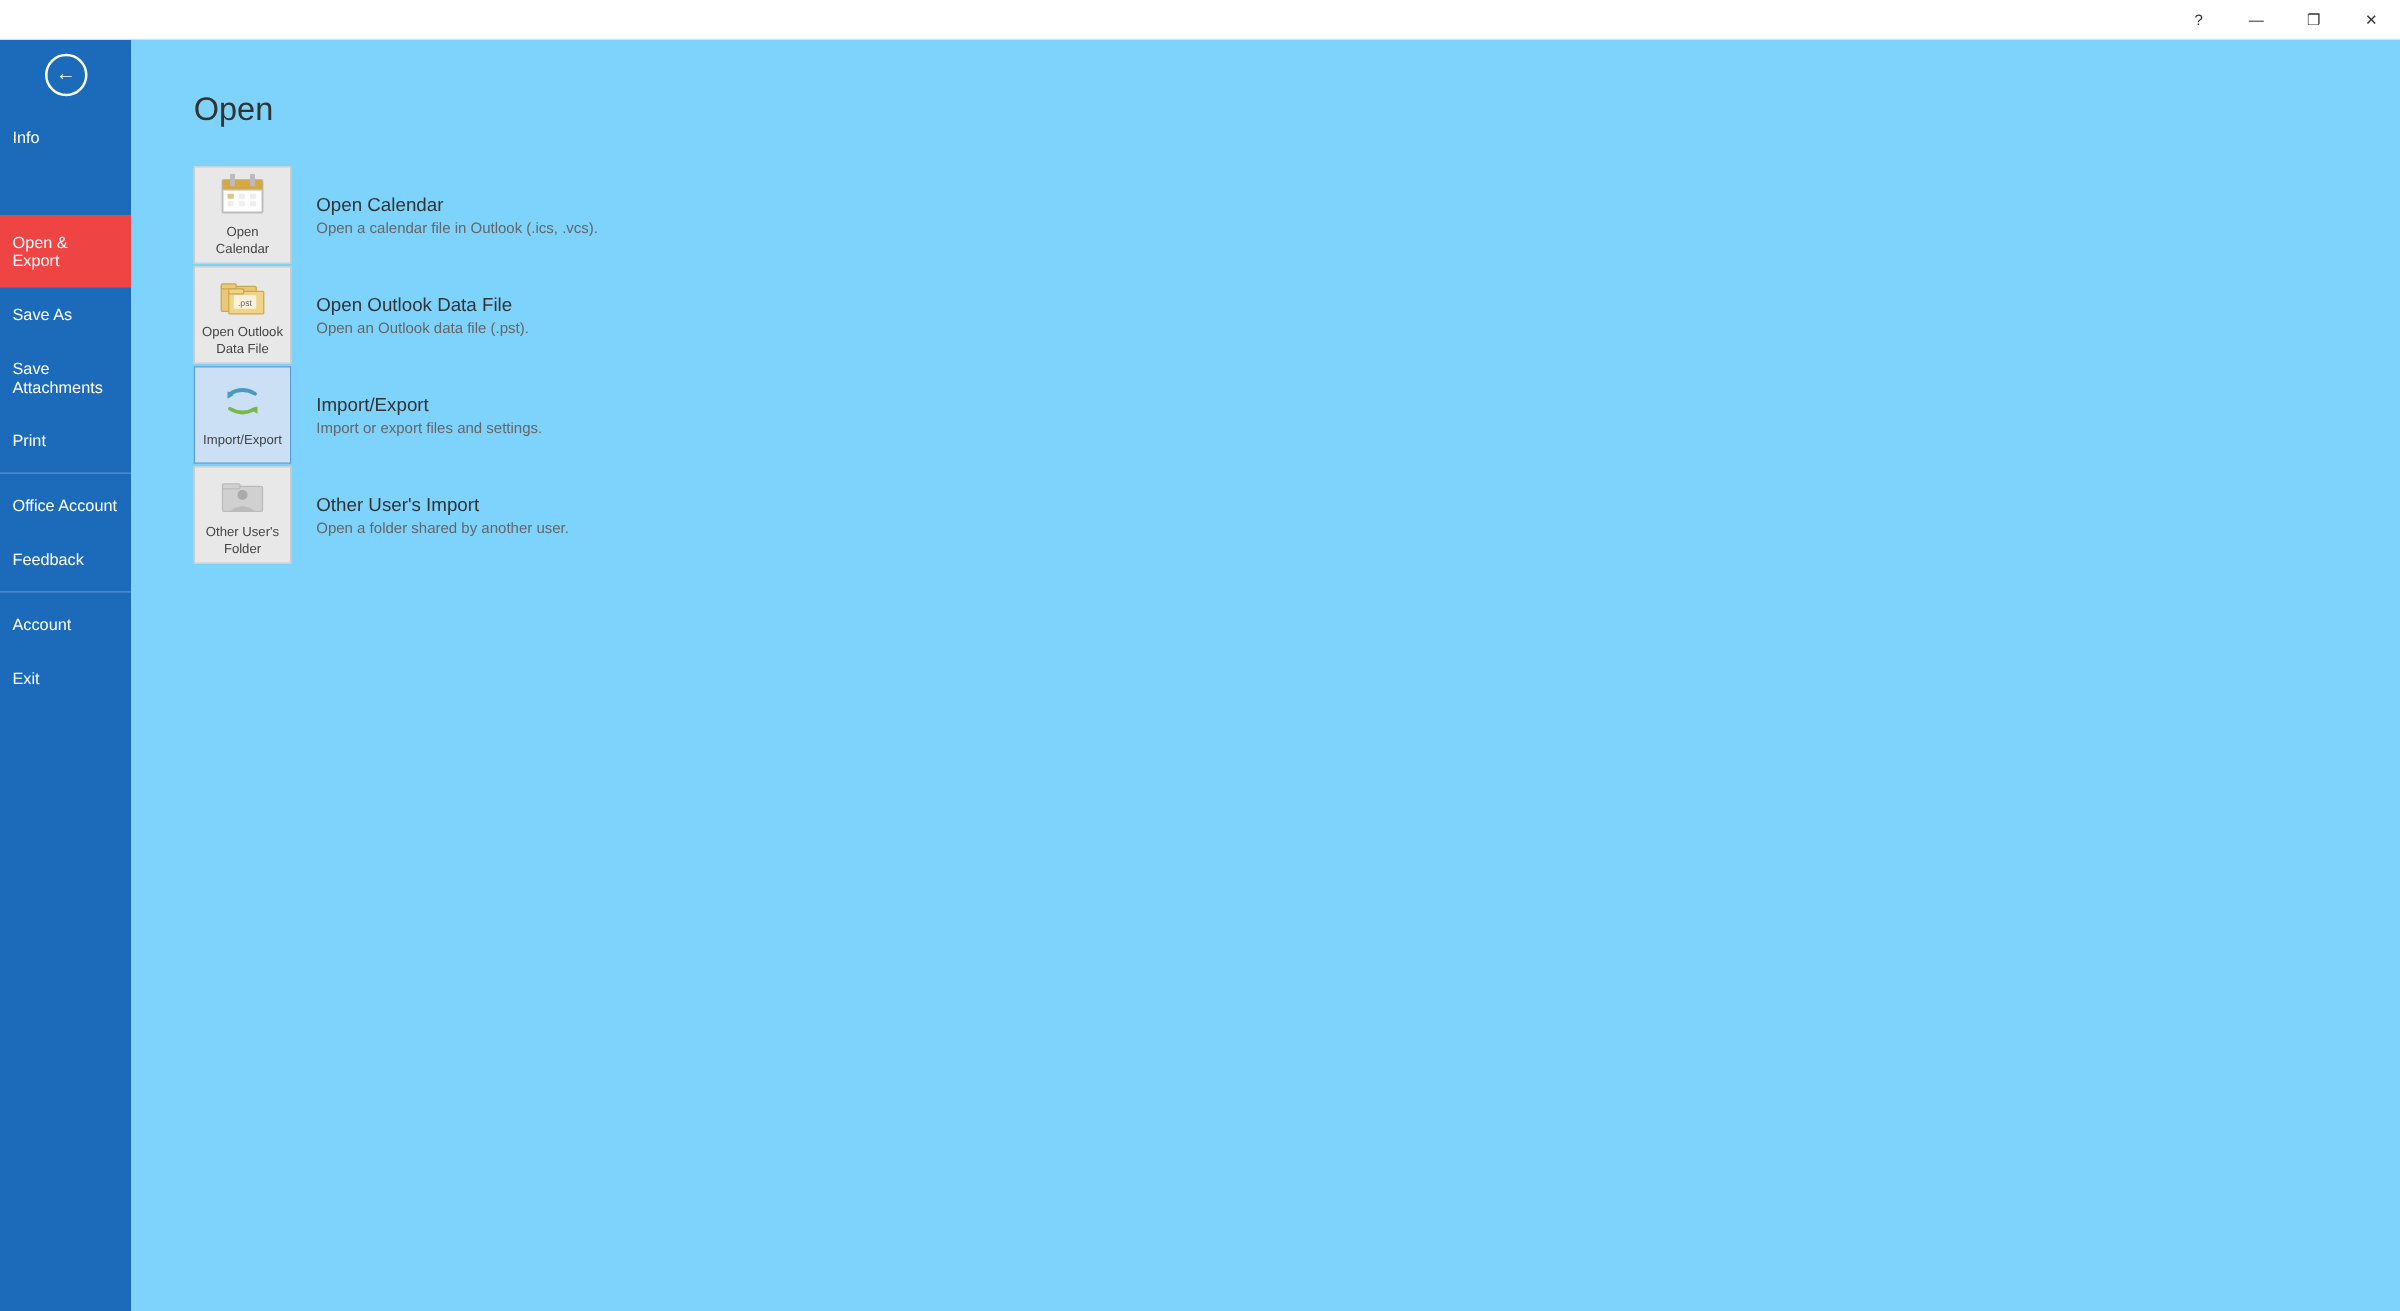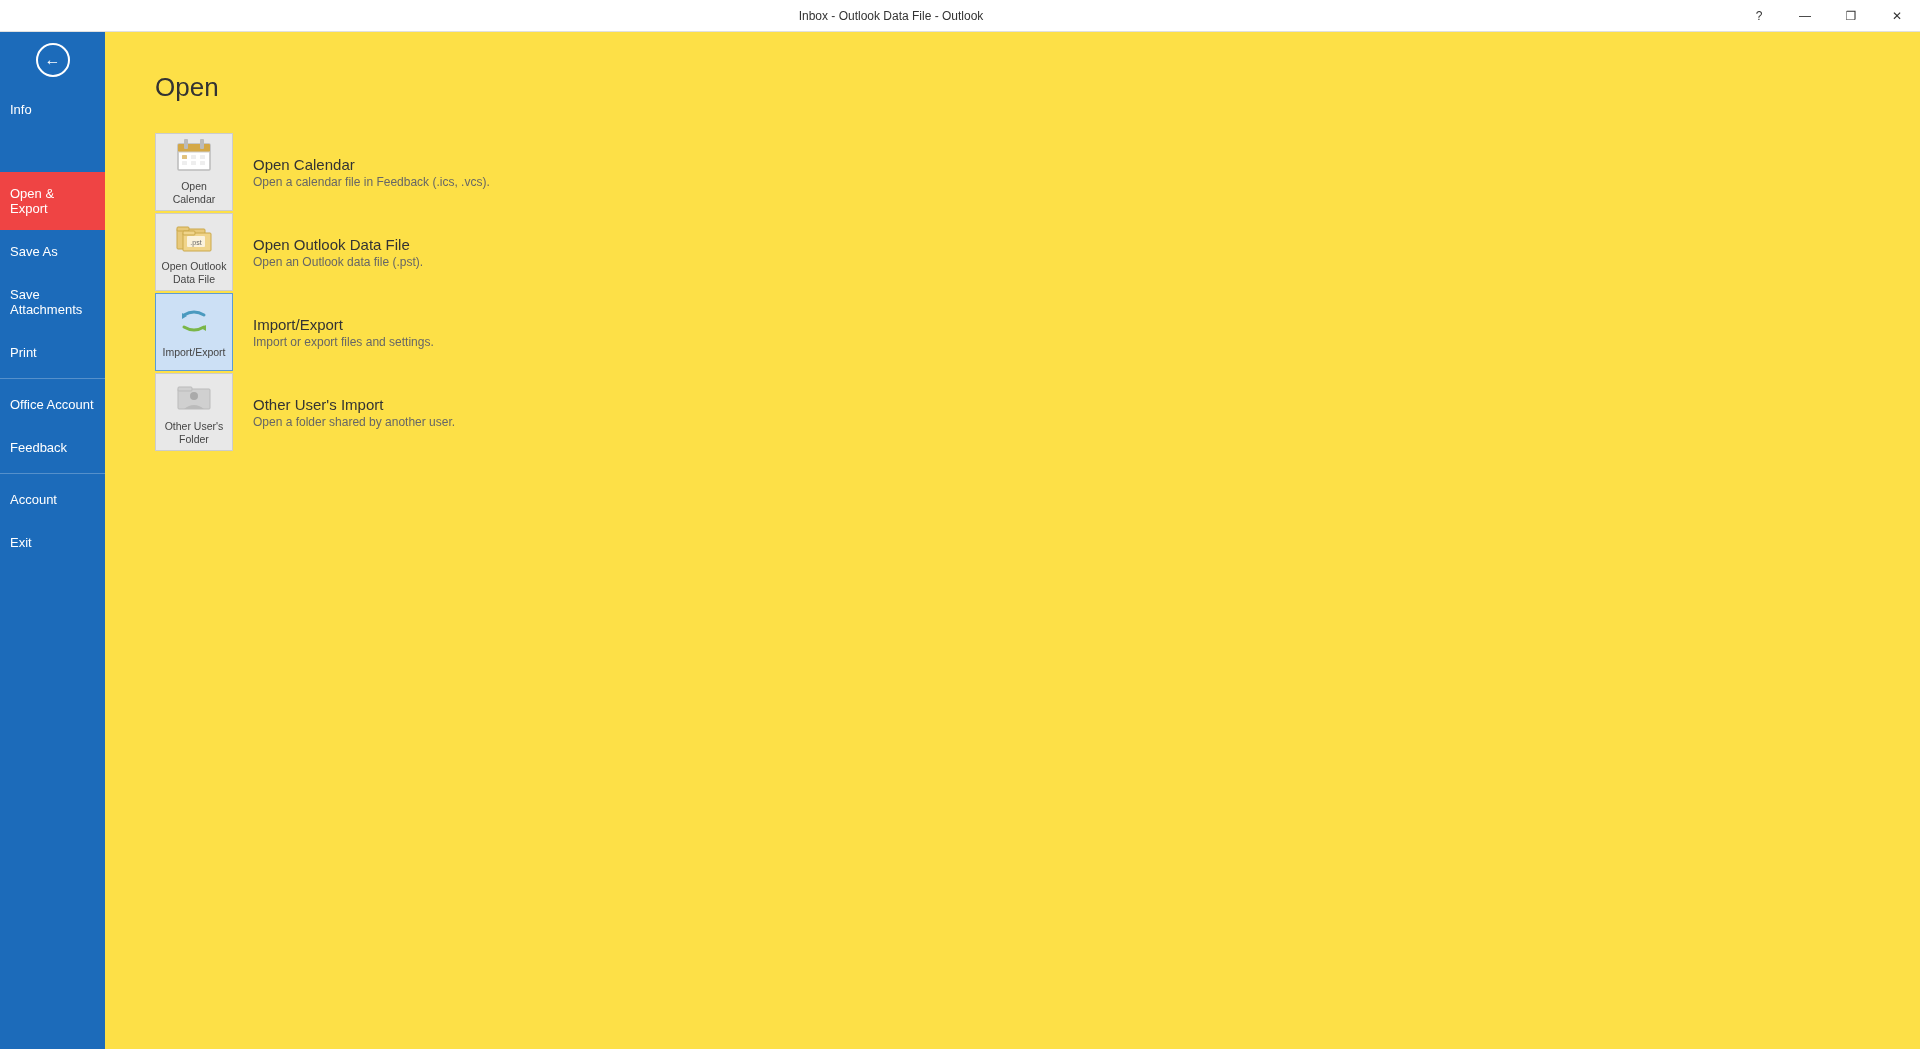--- a/index.html
+++ b/index.html
@@ -101,21 +101,21 @@
     .sidebar-item.selected { background: #ef4444; margin-top: 41px; }
     .sidebar-divider {
       border: none;
       border-top: 1px solid rgba(255,255,255,0.25);
       margin: 4px 0;
     }
 
     
     .content-area {
       flex: 1;
-      background: #fde047;
+      background: #7dd3fc;
       padding: 40px 50px;
       overflow-y: auto;
     }
     .page-title {
       font-size: 26px;
       font-weight: 300;
       color: #333;
       margin-bottom: 30px;
     }
 
@@ -172,21 +172,20 @@
     .option-desc {
       font-size: 12px;
       color: #666;
     }
   </style>
 </head>
 <body>
 
 <div class="title-bar">
   <div style="width:46px"></div>
-  <div class="title-bar-text">Inbox - Outlook Data File - Outlook</div>
   <div class="title-bar-controls">
     <div class="title-bar-help">?</div>
     <button class="title-bar-btn">—</button>
     <button class="title-bar-btn">❐</button>
     <button class="title-bar-btn close">✕</button>
   </div>
 </div>
 
 <div class="app-body">
 
@@ -229,21 +228,21 @@
               <rect x="24" y="16" width="5" height="4" rx="0.5" fill="#eee"></rect>
               <rect x="6" y="22" width="5" height="4" rx="0.5" fill="#eee"></rect>
               <rect x="15" y="22" width="5" height="4" rx="0.5" fill="#eee"></rect>
               <rect x="24" y="22" width="5" height="4" rx="0.5" fill="#eee"></rect>
             </svg>
           </div>
           <div class="icon-label">Open<br>Calendar</div>
         </div>
         <div class="option-text">
           <div class="option-title">Open Calendar</div>
-          <div class="option-desc">Open a calendar file in Feedback (.ics, .vcs).</div>
+          <div class="option-desc">Open a calendar file in Outlook (.ics, .vcs).</div>
         </div>
       </div>
 
       <div class="option-item">
         <div class="option-icon-box">
           <div class="icon-graphic">
             <svg width="36" height="34" viewBox="0 0 36 34" xmlns="http://www.w3.org/2000/svg">
 
               <rect x="1" y="10" width="28" height="20" rx="1" fill="#e8c97a" stroke="#cba84a" stroke-width="1"></rect>
               <rect x="1" y="8" width="12" height="4" rx="1" fill="#e8c97a" stroke="#cba84a" stroke-width="1"></rect>

